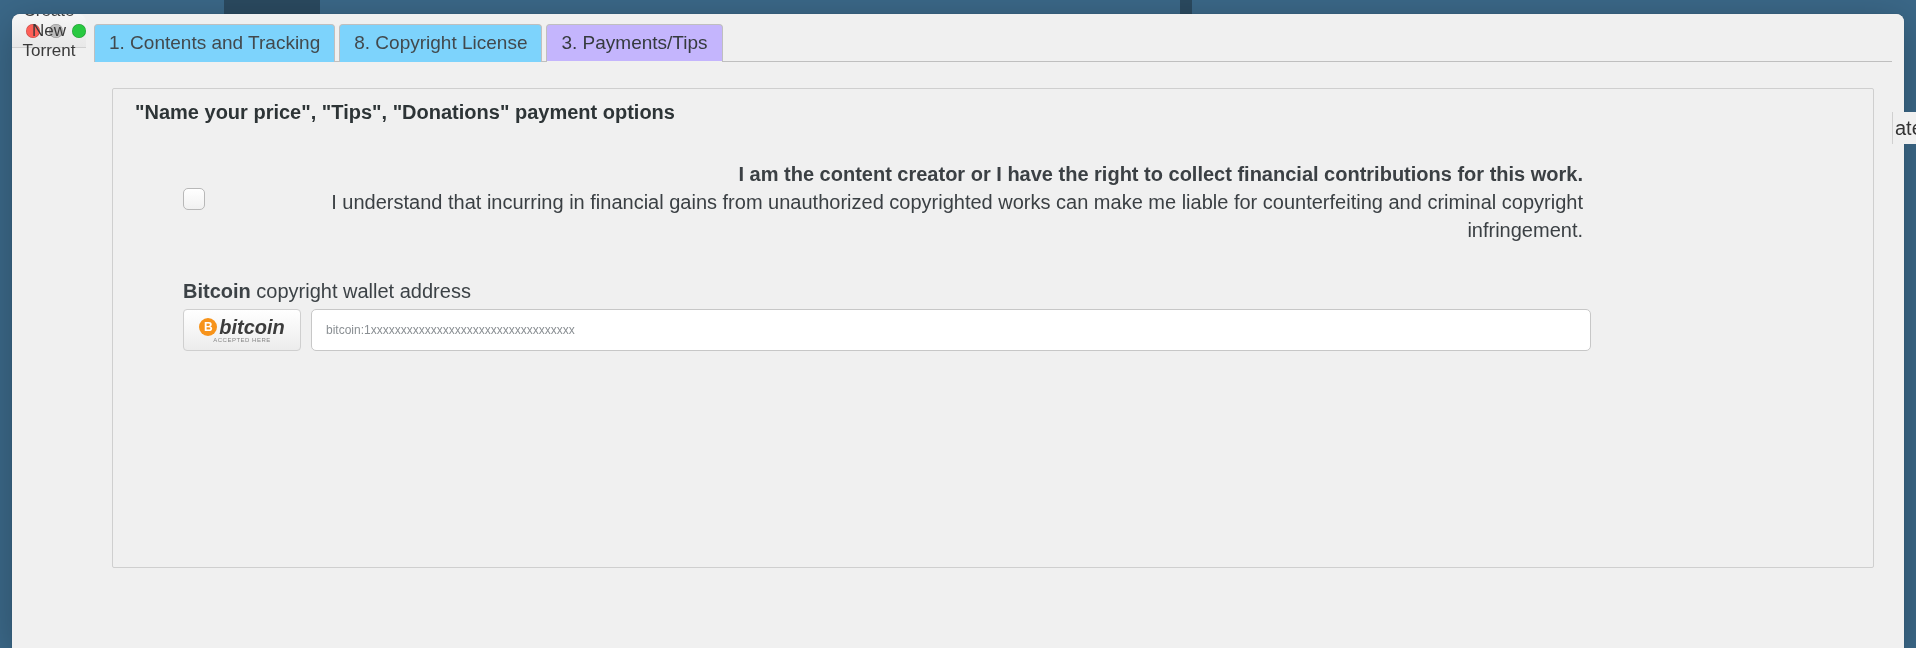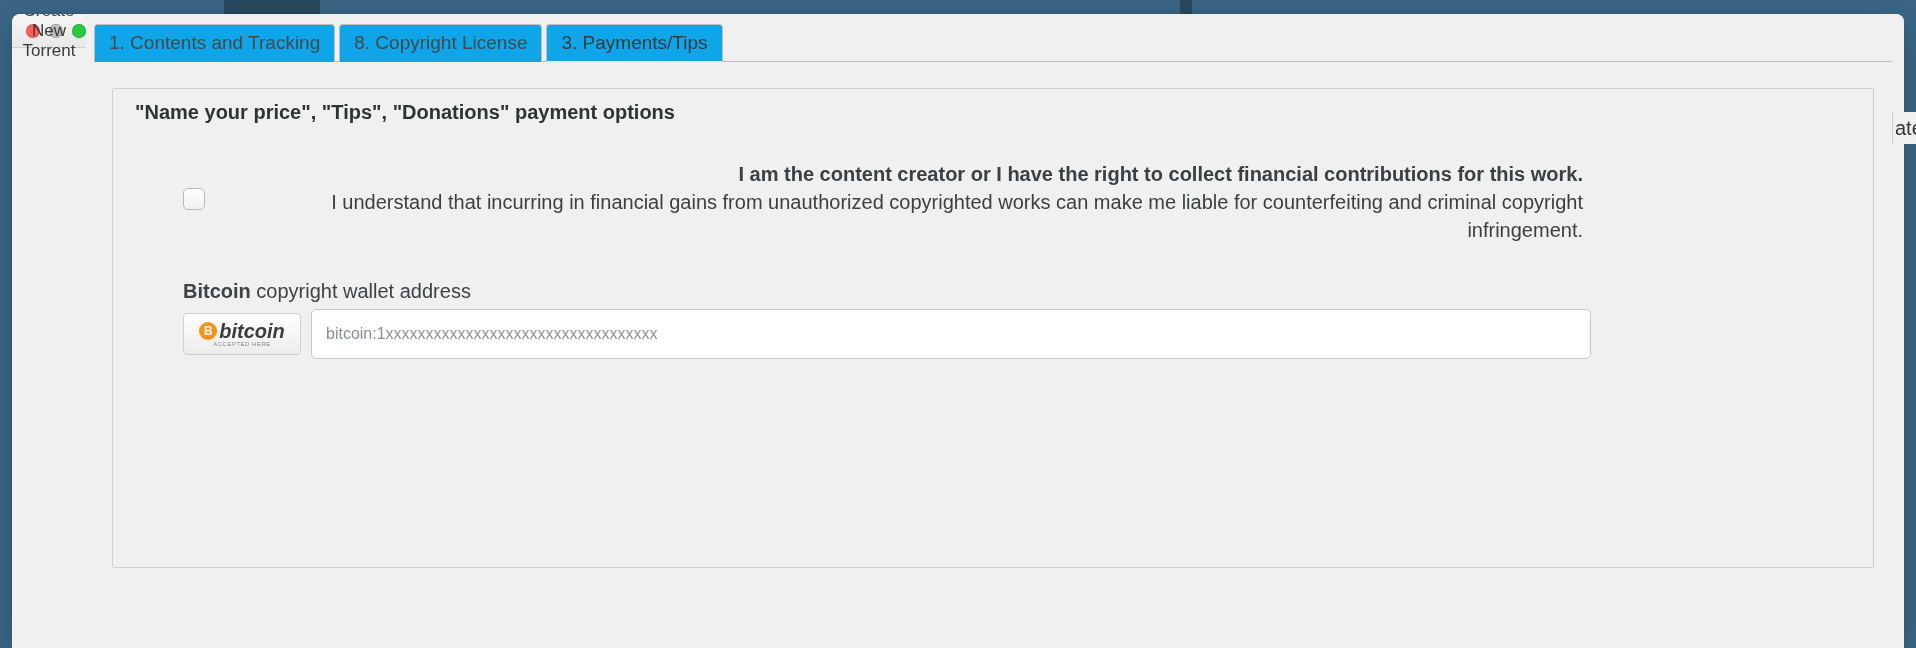--- a/index.html
+++ b/index.html
@@ -81,26 +81,26 @@
     z-index: 2;
   }
   .tab {
     padding: 7px 14px 8px;
     font-size: 19px;
     color: #42494d;
     border: 1px solid #bfbfbf;
     border-bottom: none;
     border-top-left-radius: 4px;
     border-top-right-radius: 4px;
-    background: #0ea5e9;
+    background: #7dd3fc;
     cursor: pointer;
     position: relative;
   }
   .tab.active {
-    background: #0ea5e9;
+    background: #c4b5fd;
     color: #353a3e;
   }
   .tab.active::after{
     content:"";
     position:absolute;
     left:0; right:0; bottom:-1px; height:2px;
     background:#f0f0f0;
   }
   .tab-underline {
     height: 1px;
@@ -206,26 +206,26 @@
     letter-spacing: -0.5px;
     line-height: 1;
     white-space: nowrap;
   }
   .paypal-word .dark { color: #1a2e66; }
   .paypal-word .light { color: #1e8ad6; }
   .paypal-tm { font-size: 8px; color: #888; vertical-align: top; font-style: normal; font-weight: 400; }
   .text-input {
     flex: 1;
     max-width: 1280px;
-    height: 50px;
+    height: 42px;
     border: 1px solid #c7c7c7;
     border-radius: 5px;
     background: #fff;
     padding: 0 14px;
-    font-size: 16px;
+    font-size: 12px;
     color: #333;
     outline: none;
   }
   .text-input::placeholder { color: #8a8f93; }
   .right-sliver {
     position: absolute;
     top: 112px; right: 0; width: 24px; height: 32px;
     background: #f0f0f0;
     color: #333;
     font-size: 20px;

